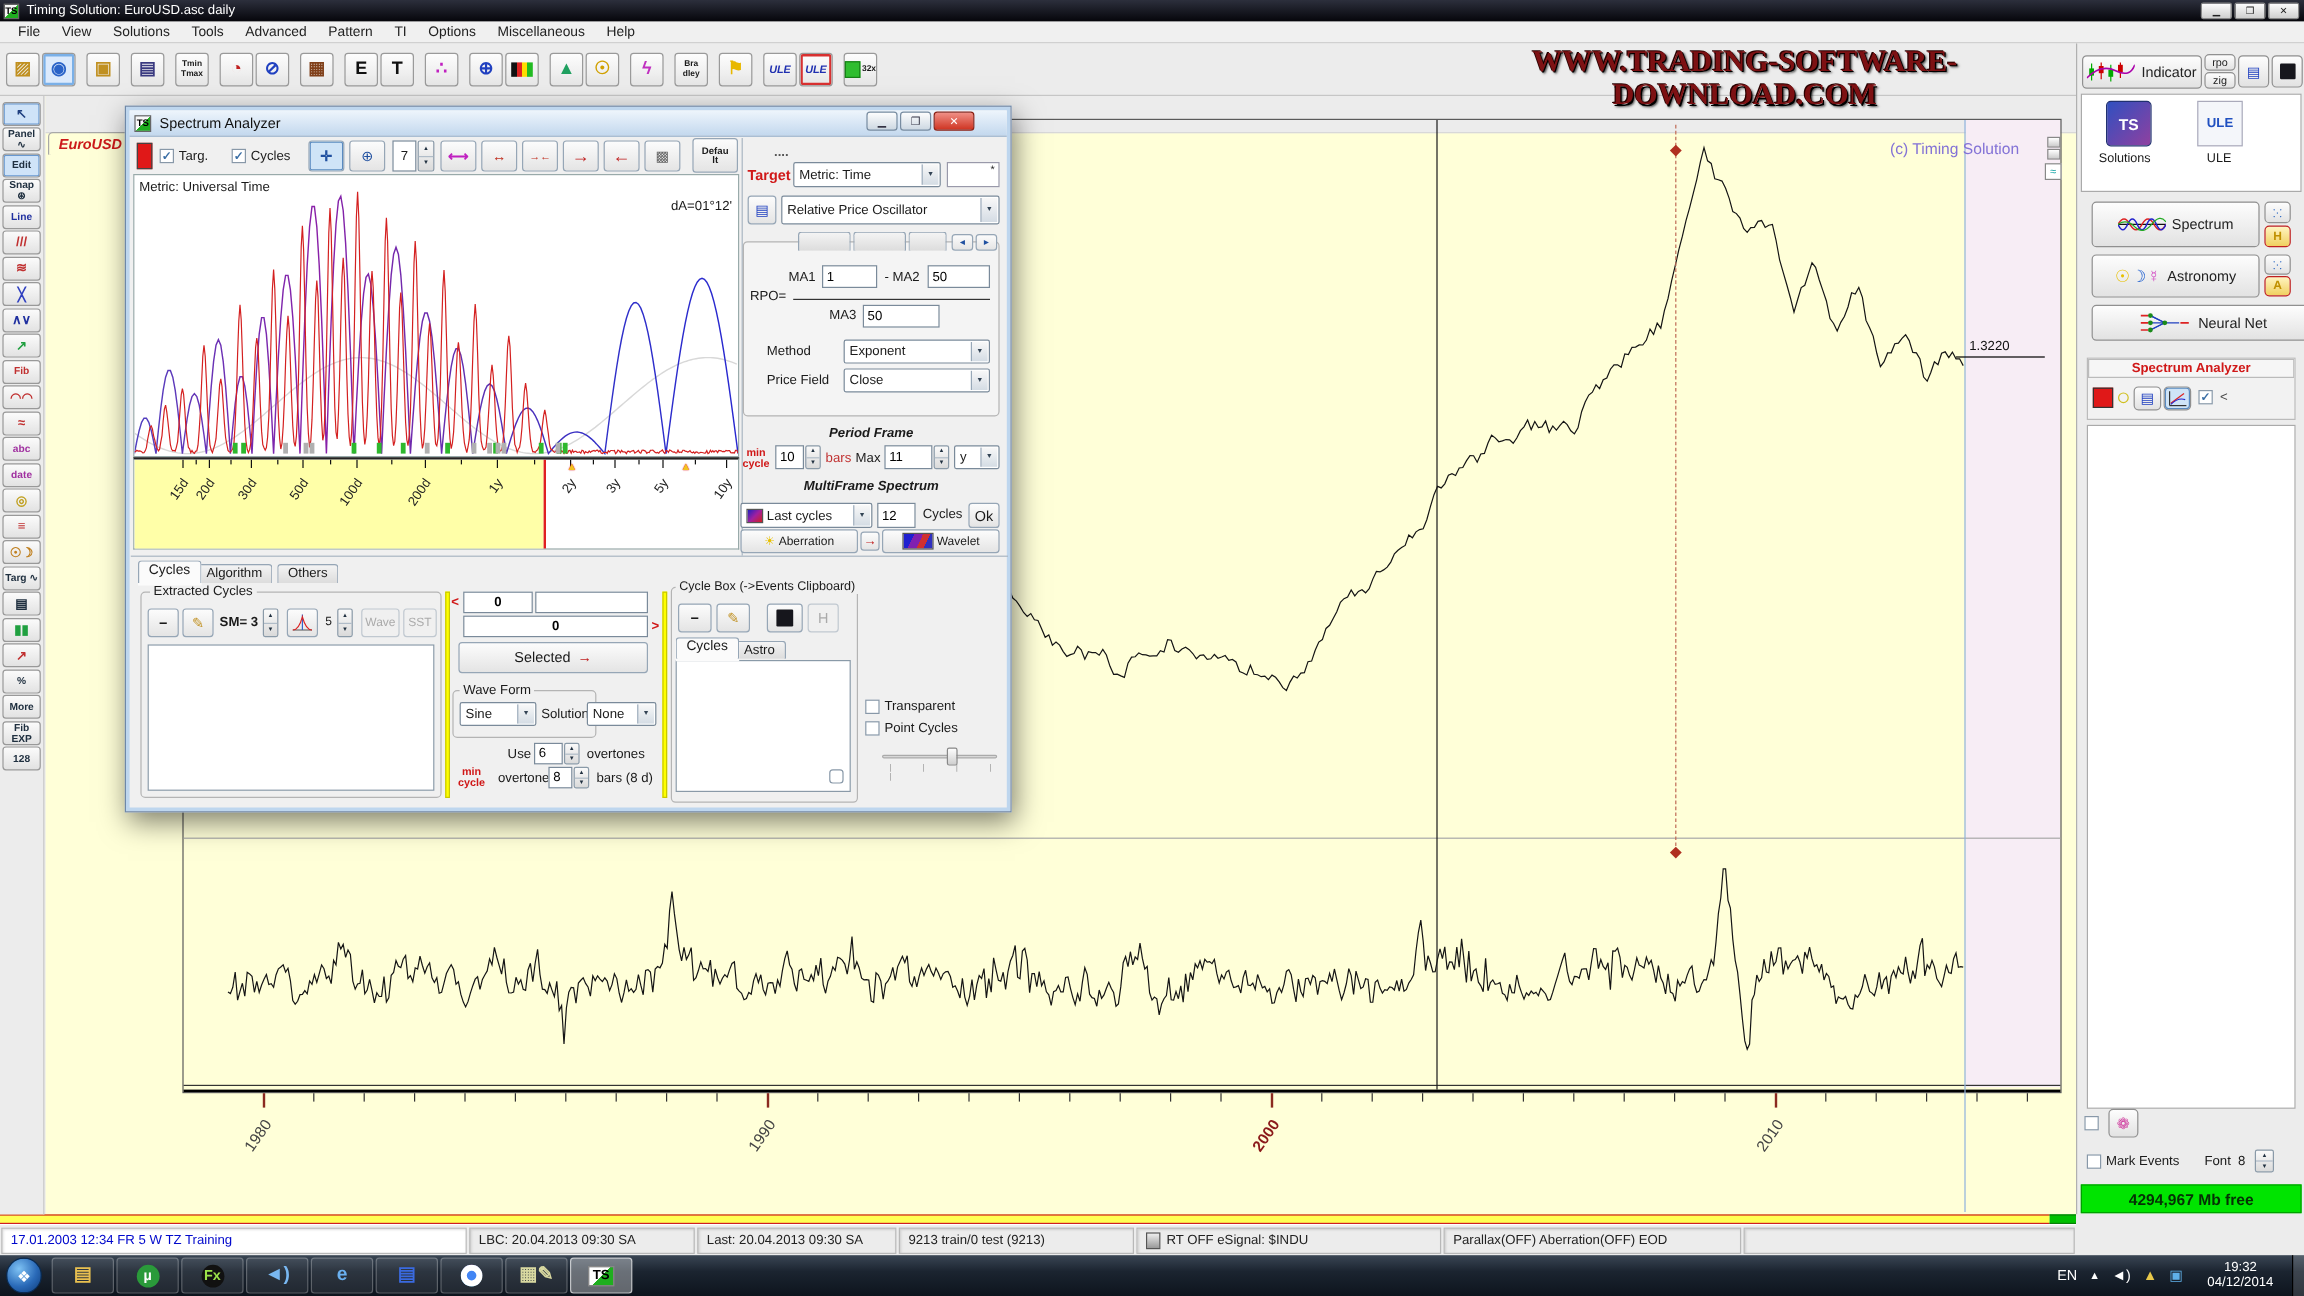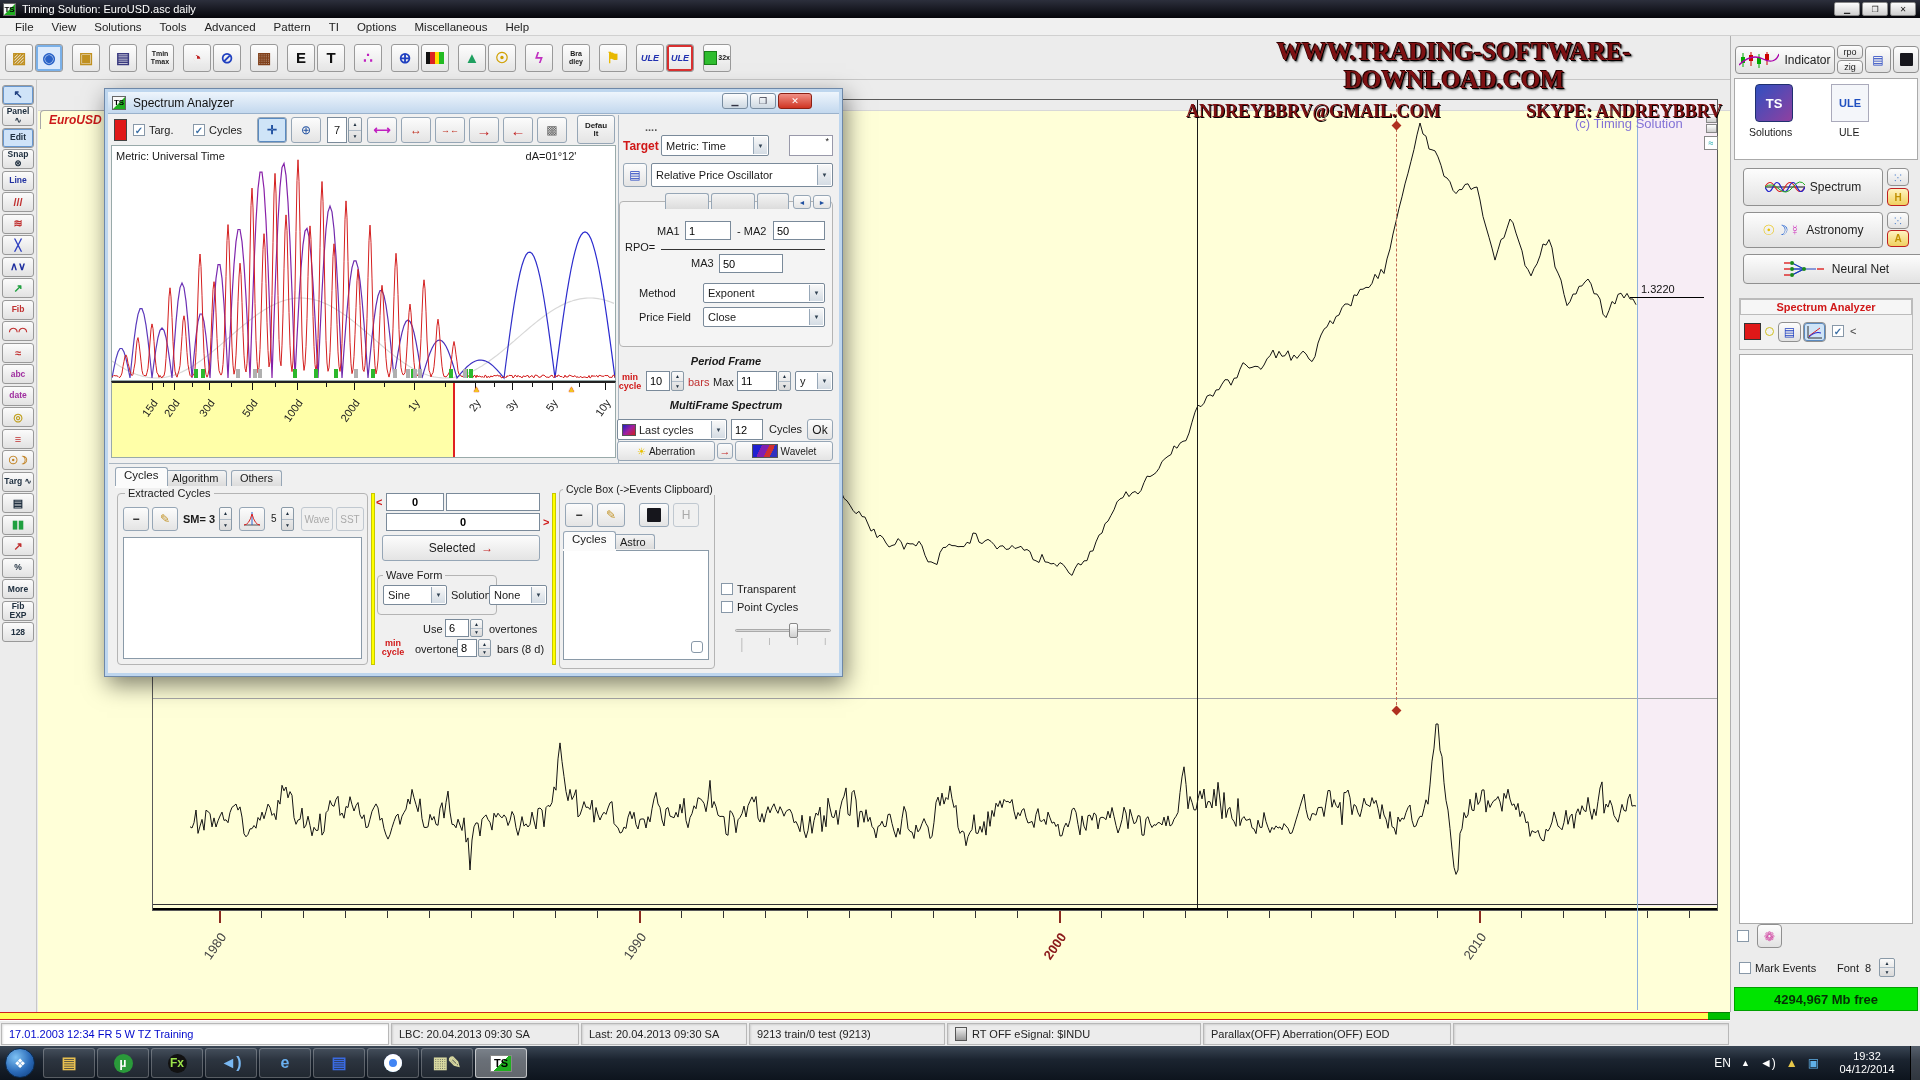--- a/index.html
+++ b/index.html
@@ -284,24 +284,20 @@
     <div class="ylabel" style="left: 177px; top: 930px;">1980</div>
     <div class="ylabel" style="left: 597px; top: 930px;">1990</div>
     <div class="ylabel hl" style="left: 1017px; top: 930px;">2000</div>
     <div class="ylabel" style="left: 1437px; top: 930px;">2010</div>
   </div>
 <div id="trainstrip"></div>
 <div id="teststrip"></div>
 
 <div id="watermark">
   <div id="wm1">WWW.TRADING-SOFTWARE-DOWNLOAD.COM</div>
-  <div id="wm2">
-    <span>ANDREYBBRV@GMAIL.COM</span>
-    <span>SKYPE: ANDREYBBRV</span>
-  </div>
 </div>
 
 <div id="lefttoolbar">
     <div class="ltbtn active">
       <span class="lt-glyph" style="color: rgb(32, 64, 128);">↖</span>
     </div>
     <div class="ltbtn">
       <span class="lt-label" style="color: rgb(32, 48, 64);">Panel ∿</span>
     </div>
     <div class="ltbtn active">
@@ -576,21 +572,21 @@
   <div class="dbtn" style="left:364px;top:28px;width:30px;height:26px;color:#c02020;font-weight:bold;font-size:15px">→</div>
   <div class="dbtn" style="left:398px;top:28px;width:30px;height:26px;color:#c02020;font-weight:bold;font-size:15px">←</div>
   <div class="dbtn" style="left:432px;top:28px;width:30px;height:26px;color:#666">▩</div>
   <div class="dbtn" style="left:472px;top:26px;width:38px;height:29px">
       <span class="tlabel" style="font-size:8px">Default</span>
     </div>
   <div class="dlabel" style="left:540px;top:32px;font-weight:bold;color:#555">....</div>
 
   <div id="specarea">
     <div class="dlabel" style="left:4px;top:4px">Metric: Universal Time</div>
-    <div class="dlabel" style="left:380px;top:4px;width:118px;text-align:center">dA=01°12'</div>
+    <div class="dlabel" style="left:380px;top:20px;width:118px;text-align:right">dA=01°12'</div>
     <svg id="specsvg" width="503" height="234" viewBox="0 0 503 234" style="position:absolute;left:0;top:0">
       <defs>
         <linearGradient id="pgrad" gradientUnits="userSpaceOnUse" x1="0" y1="0" x2="503" y2="0">
           <stop offset="0" stop-color="#5040c0"></stop>
             <stop offset="0.3" stop-color="#8a20a8"></stop>
           <stop offset="0.55" stop-color="#6030b0"></stop>
             <stop offset="0.78" stop-color="#3030c8"></stop>
           <stop offset="1" stop-color="#2828d0"></stop>
         </linearGradient>
       </defs>
@@ -659,21 +655,21 @@
         <div class="spec-label" style="left: 457px; top: 14px;">10y</div>
       </div>
     <span class="striangle" style="left:360px">▲</span>
     <span class="striangle" style="left:455px">▲</span>
   </div>
 
   <div id="dlg-rborder"></div>
   <div id="dlg-bborder"></div>
 
   <div class="dlabel redtxt" style="left:518px;top:50px;font-size:12px">Target</div>
-  <div class="dd" style="left:556px;top:46px;width:108px;height:21px">
+  <div class="dd" style="left:556px;top:46px;width:123px;height:21px">
       <span>Metric: Time</span>
     </div>
   <div class="abs" style="left:684px;top:46px;width:44px;height:21px;background:#fff;border:1px solid #99a;font-size:9px;text-align:right;padding-right:3px">*</div>
   <div class="dbtn" style="left:518px;top:74px;width:24px;height:24px;color:#2040c0">▤</div>
   <div class="dd" style="left:546px;top:74px;width:182px;height:24px">
       <span>Relative Price Oscillator</span>
     </div>
 
   <div class="grp" style="left:514px;top:112px;width:214px;height:146px;background:#f4f4f4"></div>
   <div class="dtab" style="left:560px;top:104px;width:44px;height:16px"></div>

